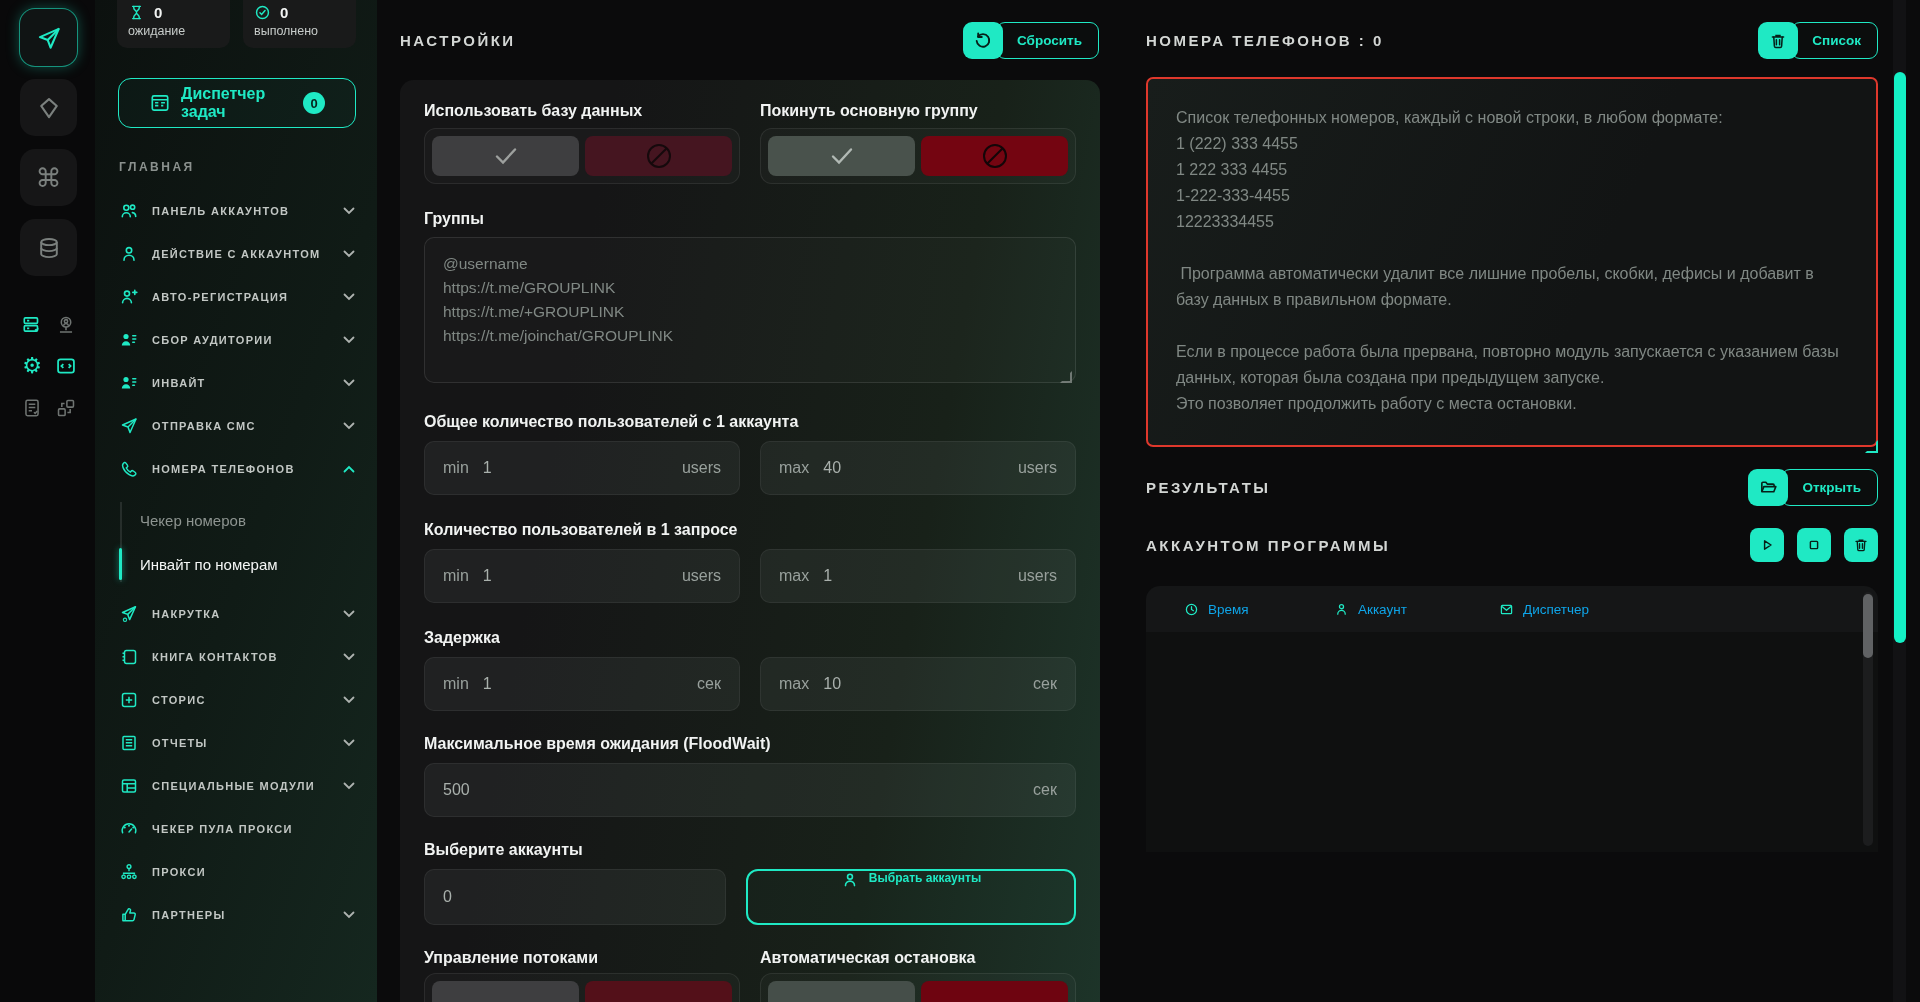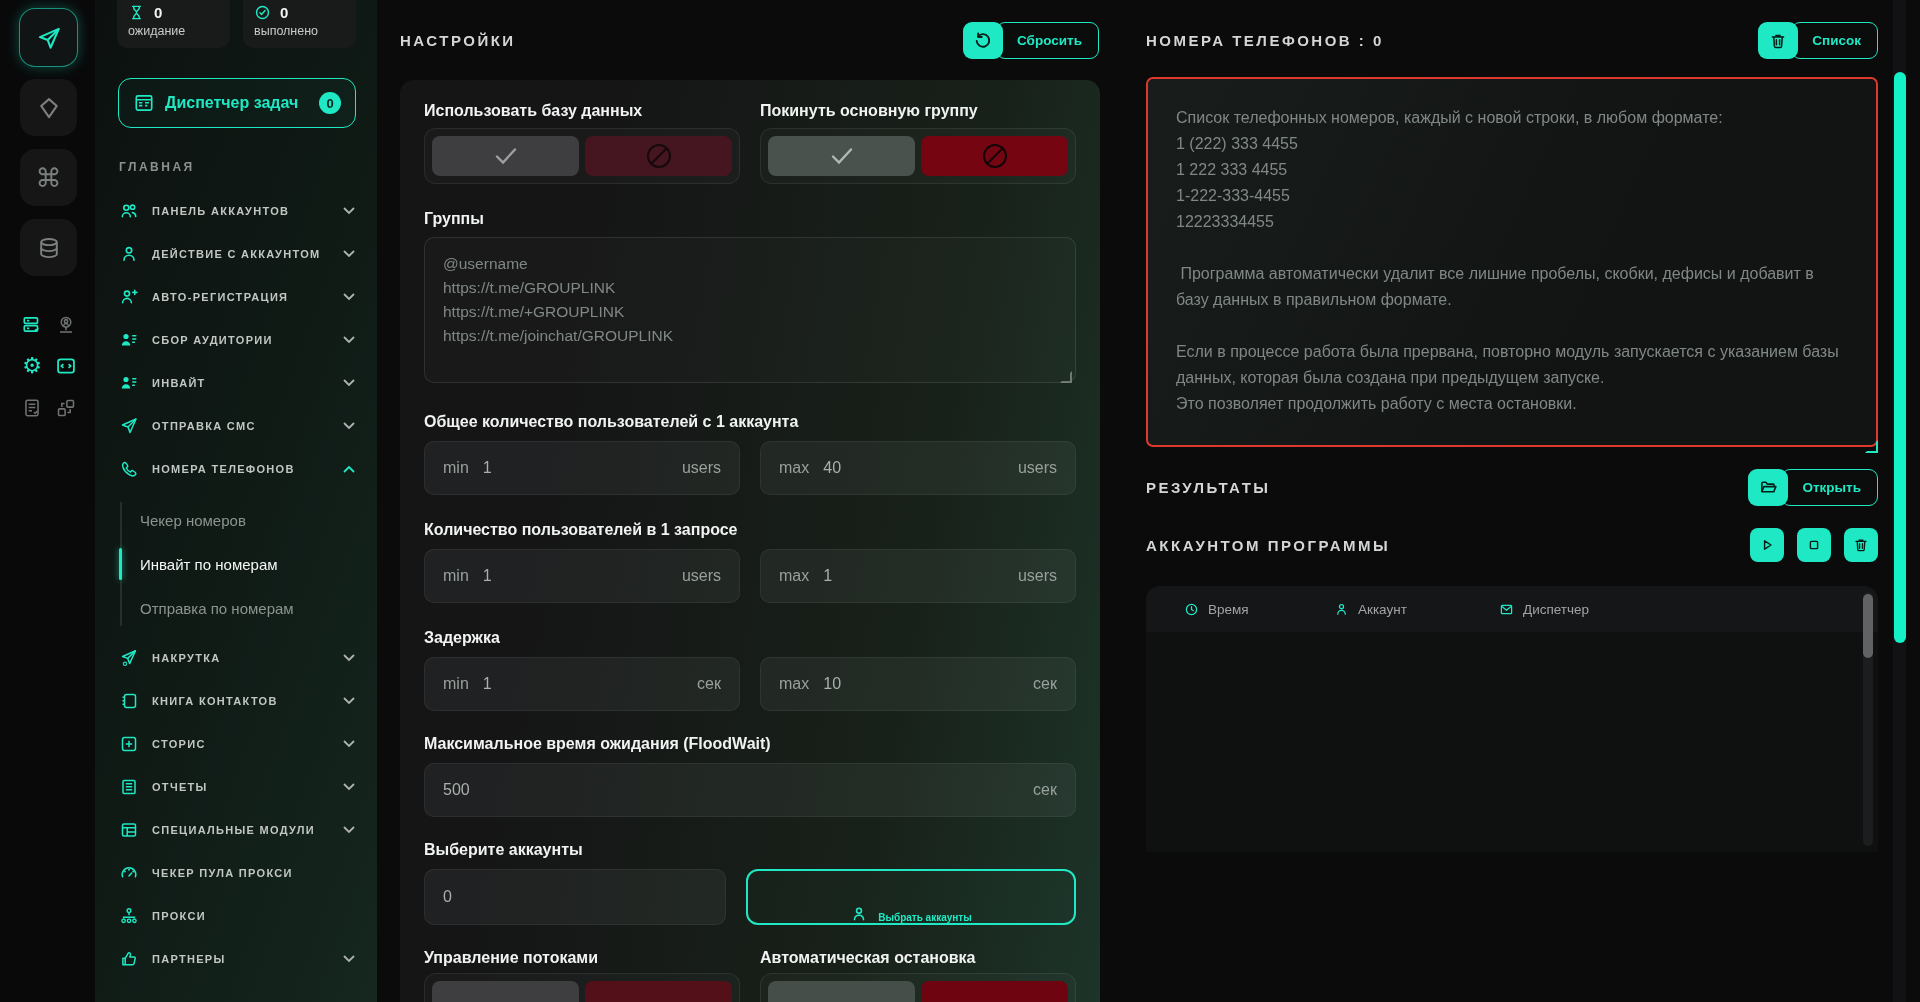--- a/index.html
+++ b/index.html
@@ -17,21 +17,21 @@
 
   
   .sidebar { position:absolute; left:95px; top:0; width:282px; height:1002px;
     background:linear-gradient(110deg,#0c110f 0%, #101b16 55%, #15271f 100%); overflow:hidden; }
   .stats { position:absolute; left:22px; top:-16px; display:flex; gap:13px; }
   .stat-card { width:113px; height:64px; background:#191a1a; border-radius:10px; padding:8px 11px 0 11px; }
   .stat-top { display:flex; align-items:center; gap:9px; margin-top:12px; }
   .stat-val { color:#f2f4f3; font-weight:bold; font-size:15px; }
   .stat-label { color:#c7cccA; font-size:12.5px; margin-top:3px; }
   .tm-btn { position:absolute; left:23px; top:78px; width:238px; height:50px; border:1.5px solid #1fe9c4;
-    border-radius:13px; display:flex; align-items:center; gap:10px; padding:0 14px; color:#1fe9c4;
+    border-radius:13px; display:flex; align-items:center; gap:10px; padding:0 30px; color:#1fe9c4;
     background:rgba(31,233,196,0.03); cursor:pointer; }
   .tm-label { font-weight:bold; font-size:16px; flex:1; }
   .tm-badge { width:22px; height:22px; border-radius:50%; background:#1fe9c4; color:#06231c;
     font-weight:bold; font-size:13px; display:flex; align-items:center; justify-content:center; }
   .sb-section { position:absolute; left:24px; top:160px; color:#8b918e; font-size:12px;
     font-weight:bold; letter-spacing:2.5px; }
   .menu { position:absolute; left:0; top:189px; width:282px; }
   .mi { height:43px; display:flex; align-items:center; gap:13px; padding:0 22px 0 24px; cursor:pointer; }
   .mi .ic { width:20px; height:20px; color:#1fe9c4; flex:none; display:flex; align-items:center; justify-content:center; }
   .mi .lbl { flex:1; color:#c2c7c4; font-size:11px; font-weight:bold; letter-spacing:1.3px; }
@@ -81,22 +81,22 @@
   .mt26 { margin-top:26px; } .mt24 { margin-top:24px; }
   .field-row { margin-top:10px; display:flex; gap:20px; }
   .field { height:54px; border-radius:10px; background:rgba(140,150,145,0.10);
     border:1px solid rgba(255,255,255,0.06); display:flex; align-items:center; padding:15px 18px;
     color:#98a09c; font-size:16px; }
   .field .pre { margin-right:14px; } .field .val { flex:1; color:#a9b0ac; } .field .unit { color:#98a09c; }
   .w316 { width:316px; } .wfull { width:652px; }
   .acc-row { margin-top:10px; display:flex; gap:20px; align-items:center; }
   .acc-input { flex:1; height:56px; }
   .acc-btn { width:330px; height:56px; border:2px solid #1fe9c4; border-radius:12px; background:rgba(31,233,196,0.02);
-    display:flex; align-items:flex-end; justify-content:center; gap:10px; color:#1fe9c4; font-weight:bold;
-    font-size:10px; cursor:pointer; }
+    display:flex; align-items:flex-start; justify-content:center; gap:10px; color:#1fe9c4; font-weight:bold;
+    font-size:12px; cursor:pointer; }
   .bottom-labels { margin-top:24px; display:flex; gap:20px; }
   .bottom-labels > div { width:316px; }
   .sliver-row { margin-top:6px; display:flex; gap:20px; }
   .sliver { width:316px; height:40px; border:1px solid rgba(255,255,255,0.08); background:rgba(255,255,255,0.025);
     border-radius:12px 12px 0 0; padding:7px; display:flex; gap:6px; }
   .sliver .seg { flex:1; border-radius:8px 8px 0 0; }
 
   
   .right { position:absolute; left:1122px; top:0; width:768px; height:1002px; background:#0b0b0c;
     padding:0 12px 0 24px; }
@@ -109,21 +109,21 @@
     border-right:2px solid #1fe9c4; border-bottom:2px solid #1fe9c4;
     clip-path:polygon(100% 0,100% 100%,0 100%,100% 0); }
   .results-head { margin-top:32px; }
   .actions-head { margin-top:156px; }
   .act-btns { display:flex; gap:13px; }
   .sq-btn { width:34px; height:34px; background:#1fe9c4; border-radius:8px; color:#082019;
     display:flex; align-items:center; justify-content:center; cursor:pointer; }
   .log { position:relative; margin-top:24px; width:732px; height:266px; background:#151617;
     border-radius:14px 14px 0 0; overflow:hidden; }
   .log-head { height:46px; display:flex; align-items:center; gap:0; padding-left:38px; }
-  .log-col { display:flex; align-items:flex-start; gap:9px; color:#a3a3a3; font-size:13.5px; }
+  .log-col { display:flex; align-items:flex-start; gap:9px; color:#0ea5e9; font-size:13.5px; }
   .log-col .ic { color:#1fe9c4; display:flex; }
   .log-col.c1 { width:150px; } .log-col.c2 { width:165px; }
   .log-body { position:absolute; left:0; top:46px; right:0; bottom:0; background:#0f1010; }
   .log-track { position:absolute; right:5px; top:6px; bottom:6px; width:10px; background:#1c1d1e; border-radius:6px; }
   .log-thumb { position:absolute; right:5px; top:8px; width:10px; height:64px; background:#606264; border-radius:6px; cursor:pointer; }
 
   
   .pagebar { position:absolute; left:1893px; top:0; width:13px; height:1002px; background:#121214; }
   .pagebar .thumb { position:absolute; left:0.5px; top:72px; width:12px; height:571px; background:#14f1c6;
     border-radius:7px; cursor:pointer; }
@@ -346,23 +346,20 @@
             </svg>
           </span>
       </div>
 
       <div class="submenu">
         <div class="smi">
             <span>Чекер номеров</span>
           </div>
         <div class="smi active">
             <span>Инвайт по номерам</span>
-          </div>
-        <div class="smi">
-            <span>Отправка по номерам</span>
           </div>
       </div>
 
       <div class="mi">
         <span class="ic">
             <svg width="20" height="20" viewBox="0 0 20 20" fill="none" stroke="currentColor" stroke-width="1.5" stroke-linejoin="round">
               <path d="M16.5 2.8 3.5 8.5l5.2 1.9 1.9 5.2L16.5 2.8Z"></path>
               <path d="M8.7 10.4l7.8-7.6"></path>
               <circle cx="6" cy="15.8" r="2.2" fill="currentColor" stroke="none"></circle>
               <path d="M6 14.7v2.2M4.9 15.8h2.2" stroke="#0c120f" stroke-width="1.1"></path>

